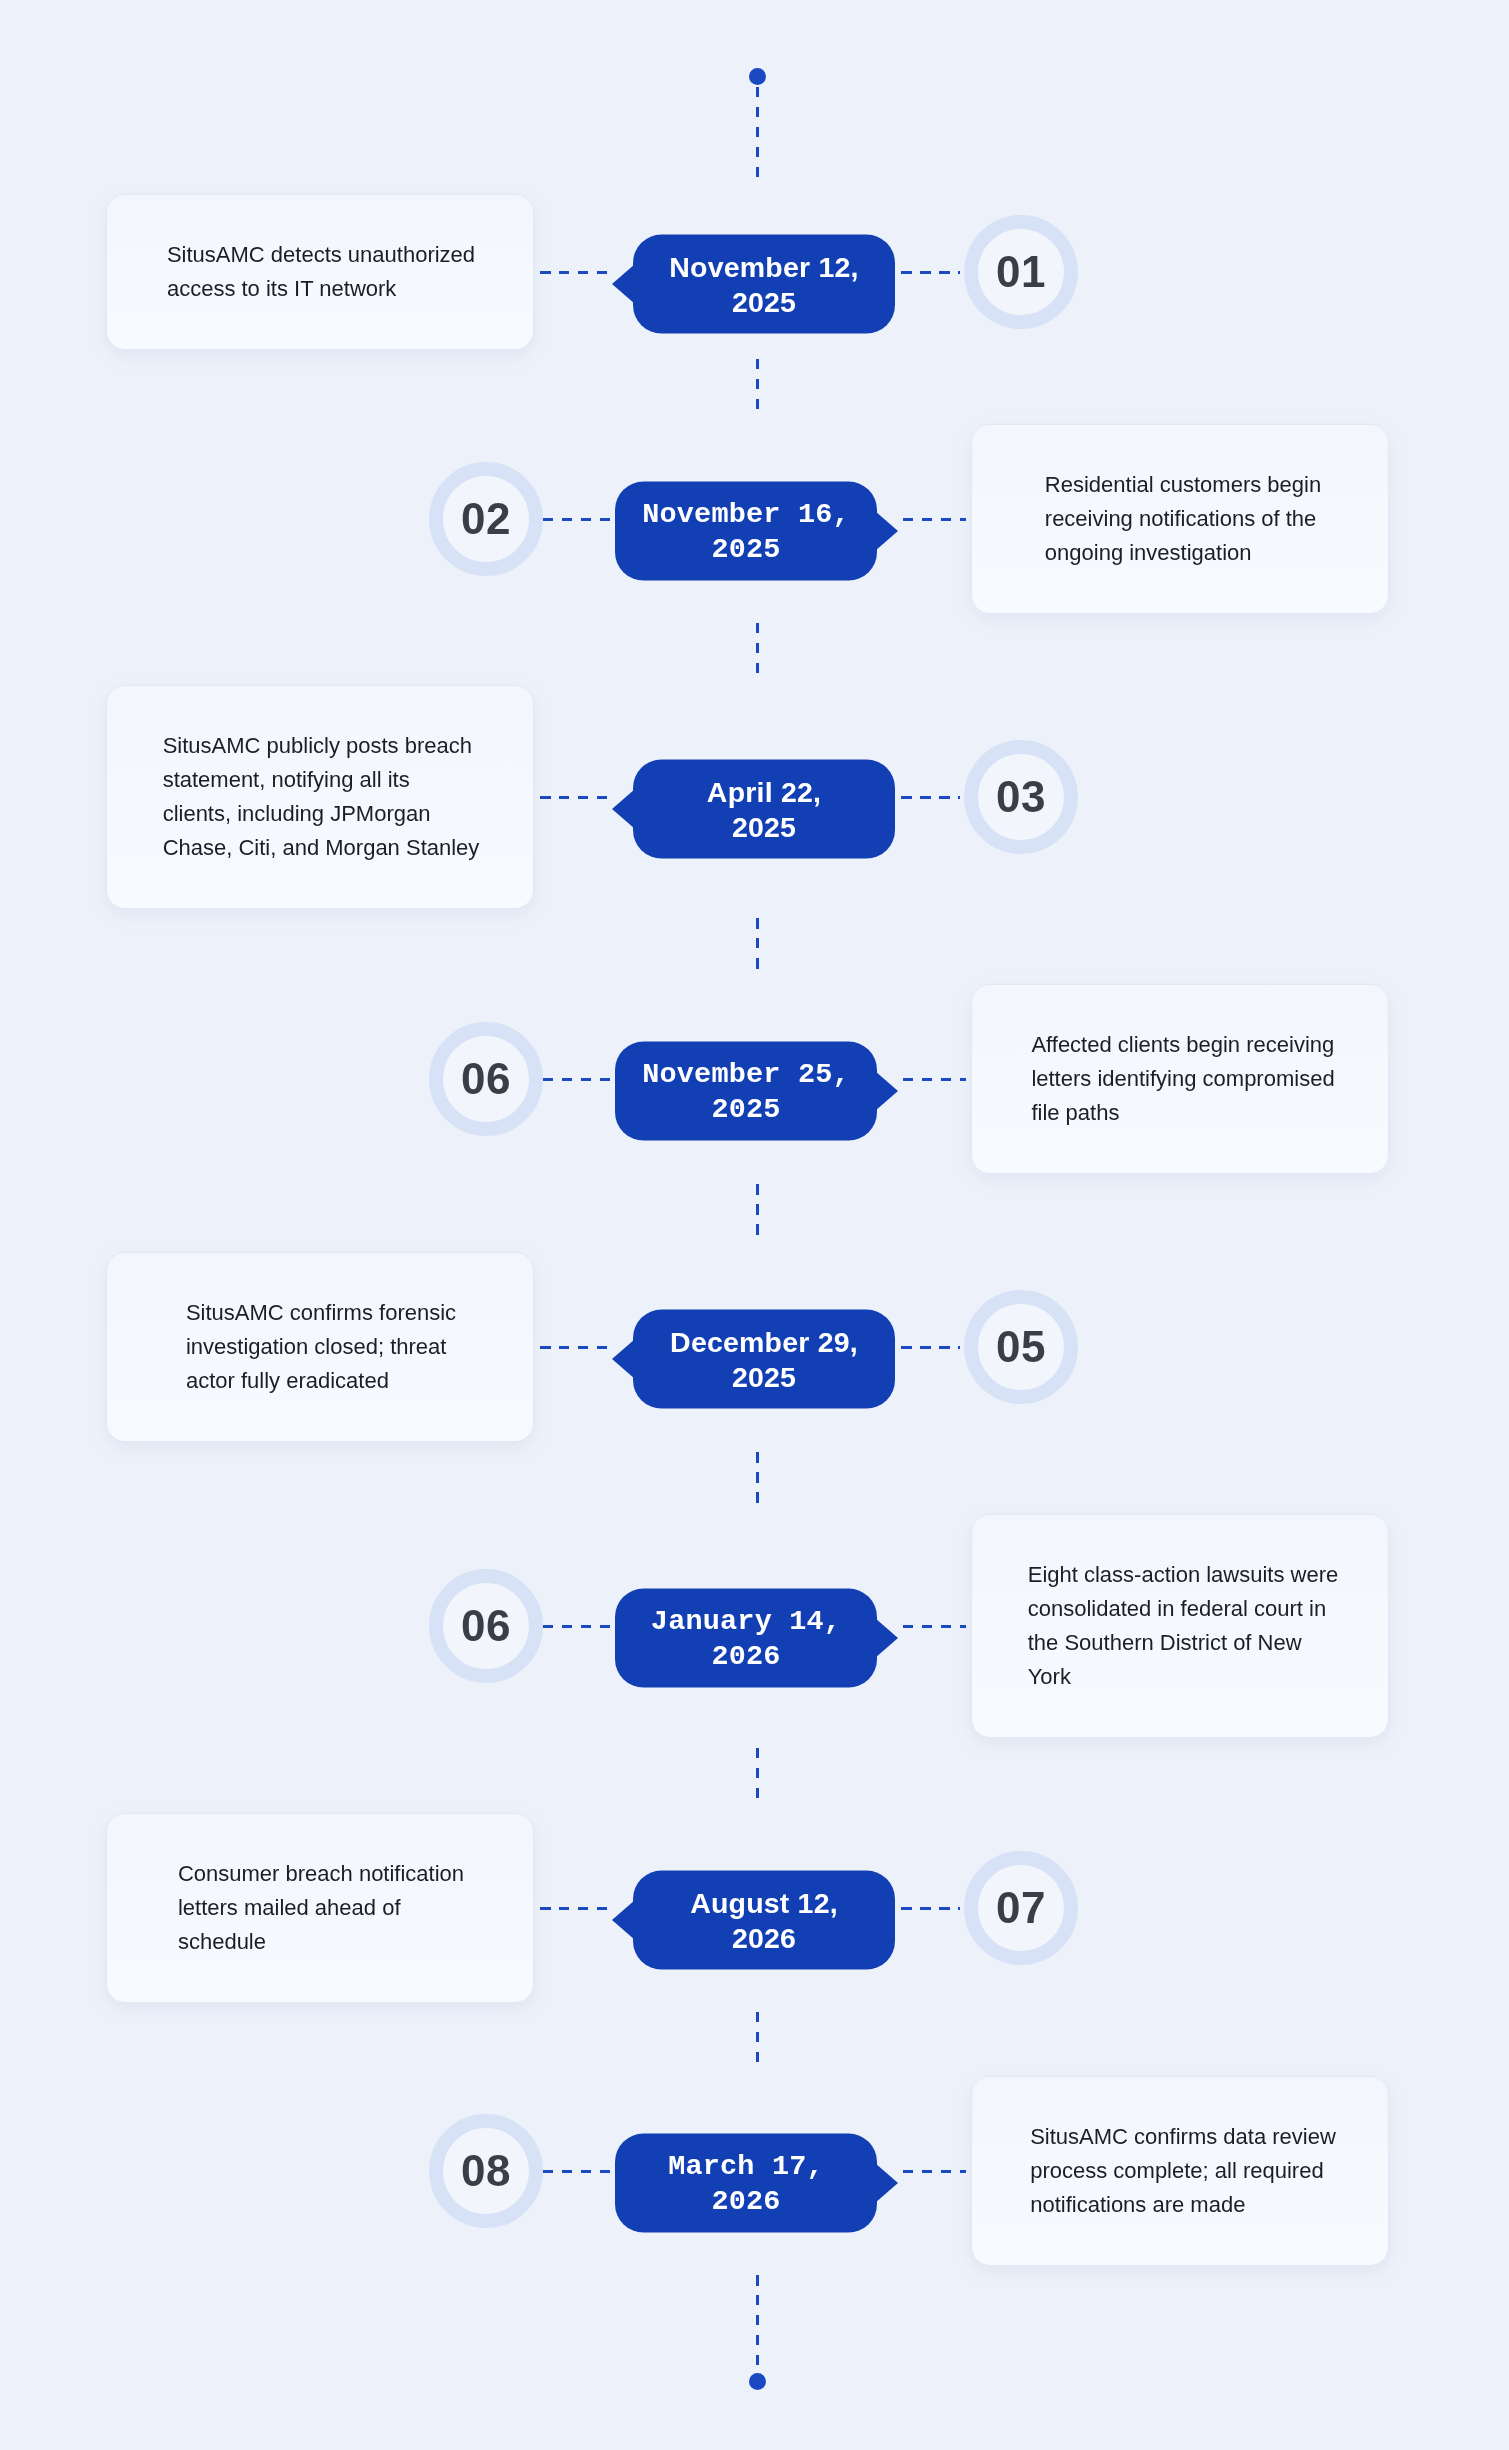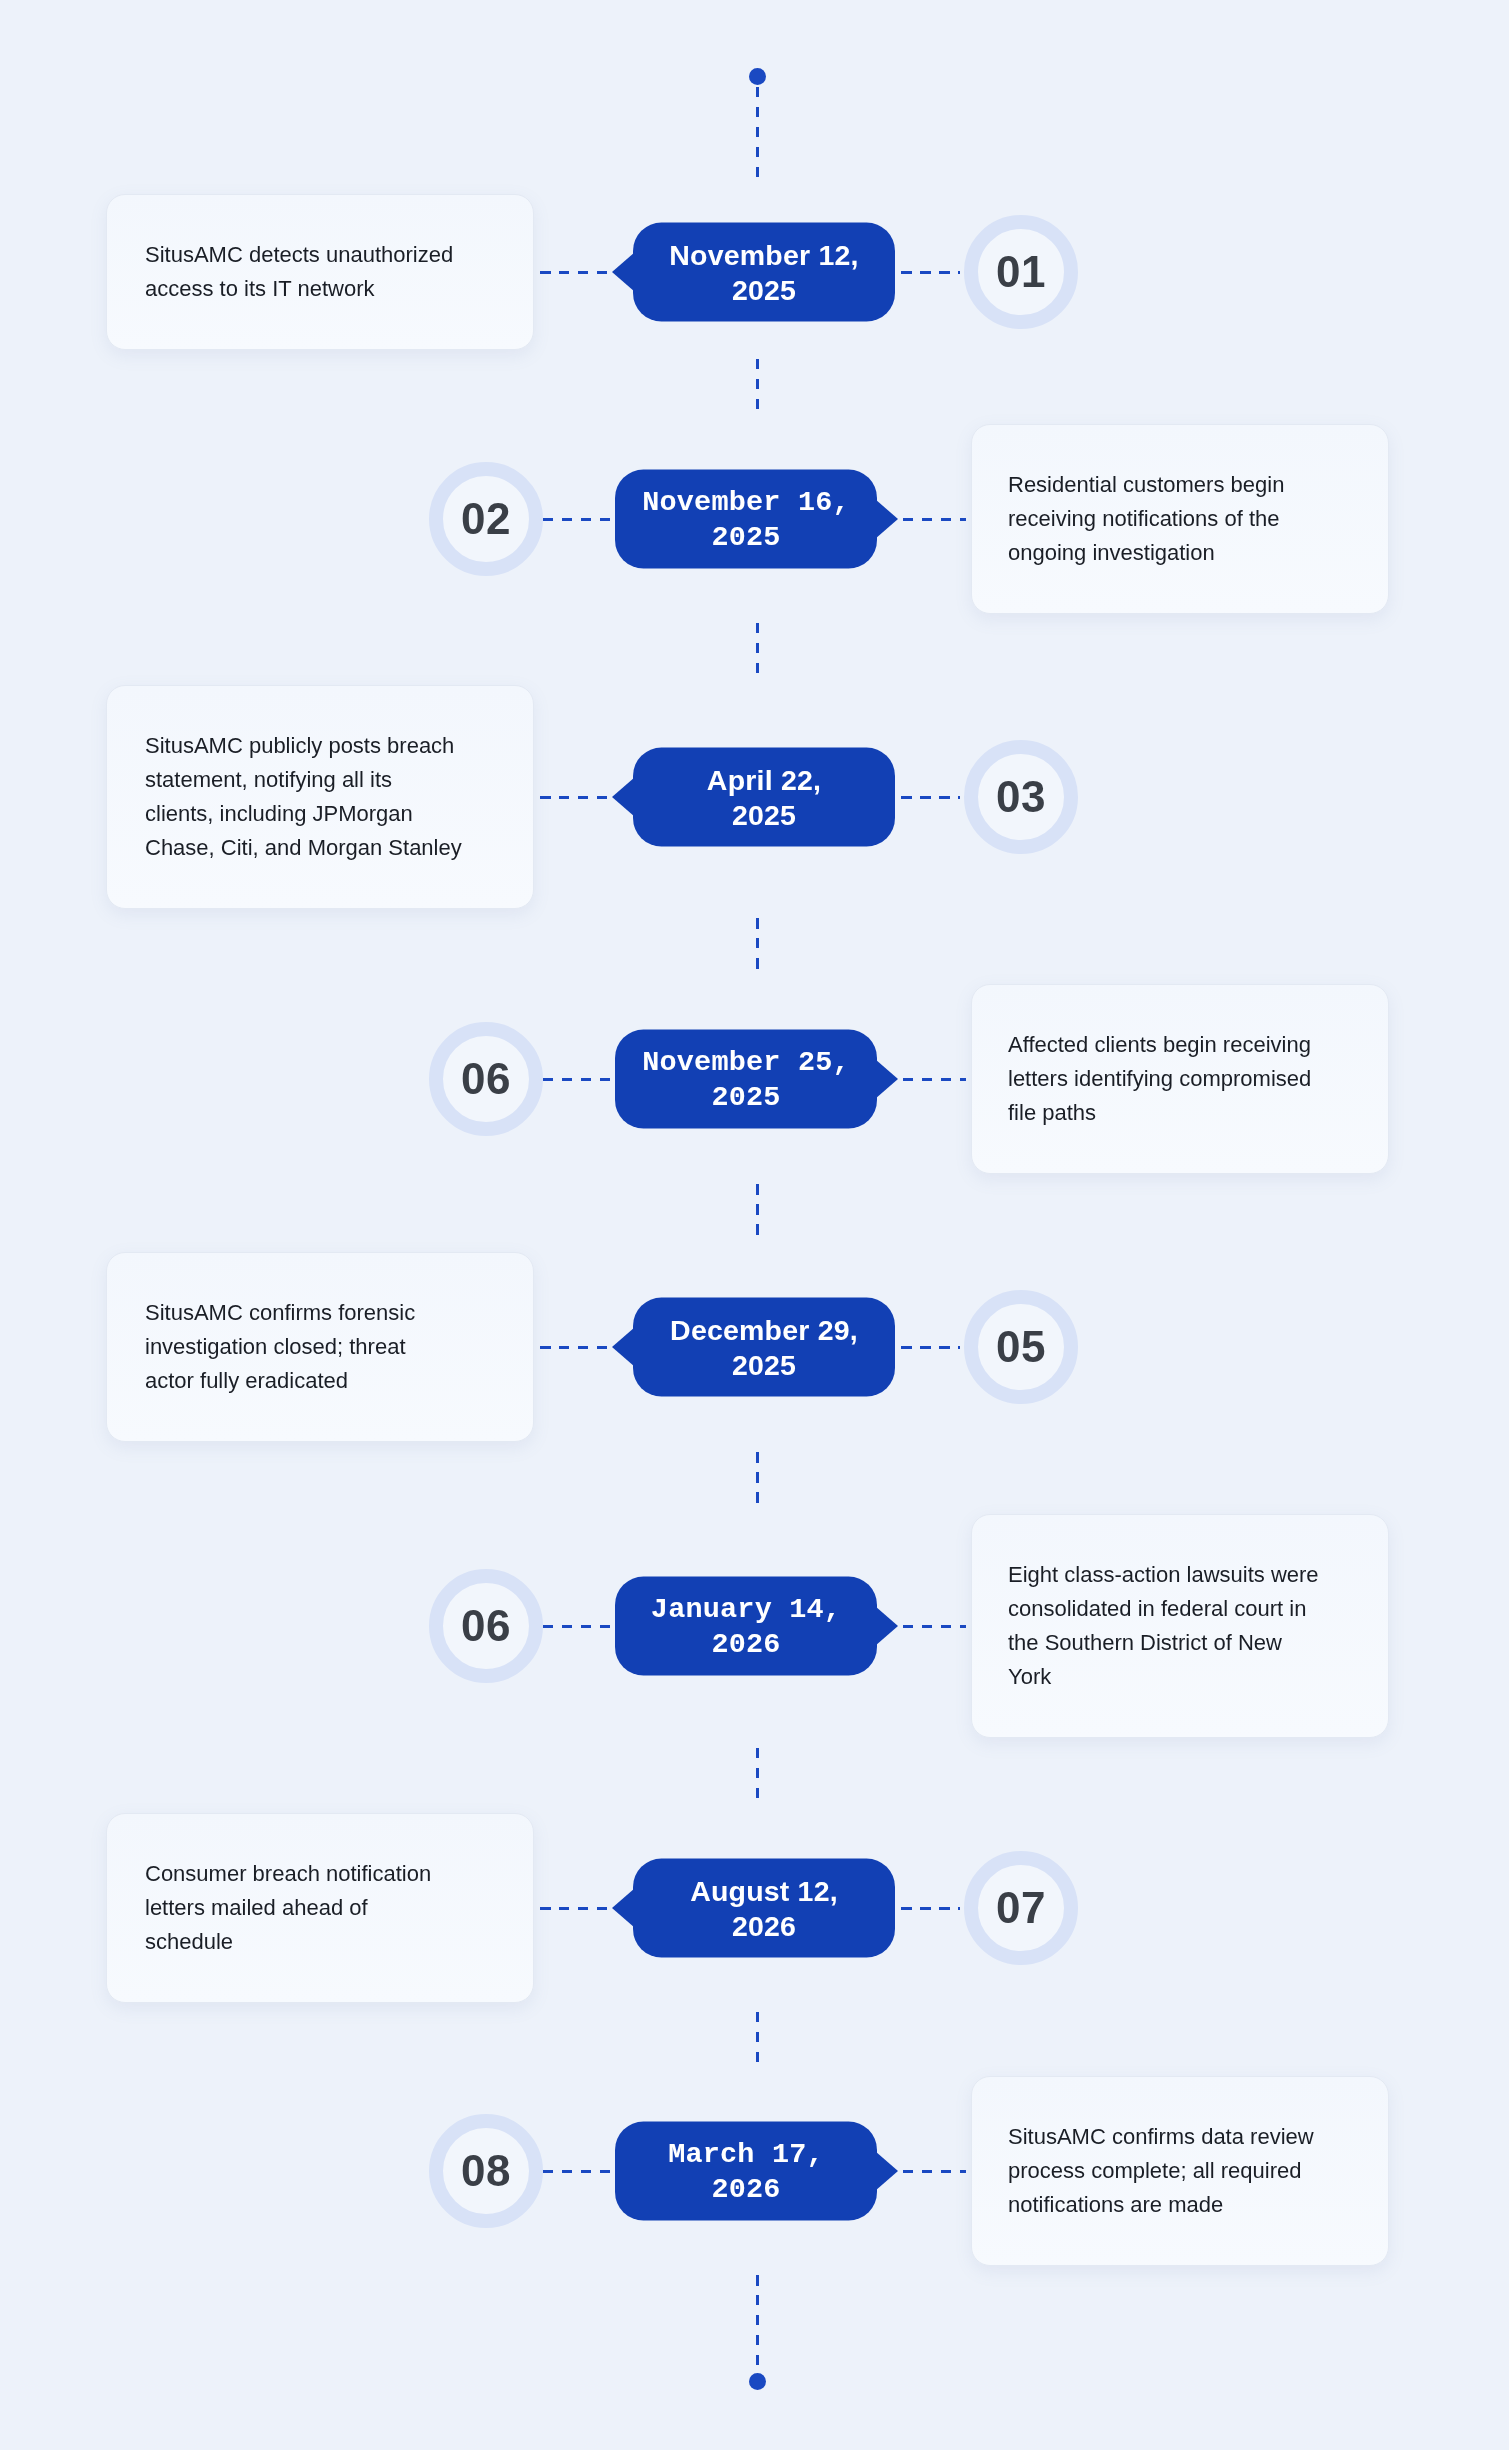--- a/index.html
+++ b/index.html
@@ -15,42 +15,42 @@
   }
   *{margin:0;padding:0;box-sizing:border-box;}
   html,body{width:1510px;height:2450px;}
   body{
     position:relative;
     background:var(--bg);
     font-family:"Liberation Sans", sans-serif;
     overflow:hidden;
   }
   .row{position:absolute;left:0;width:100%;height:0;}
-  .row > *{position:absolute;}
+  .row > *{position:absolute;justify-content:center;}
 
   
   .card{
     top:0;transform:translateY(-50%);
     background:linear-gradient(180deg,#f3f7fd 0%,#f7fafe 100%);
     border:1.9px solid var(--card-border);
     border-radius:19px;
     box-shadow:0 5.7px 17px rgba(110,130,175,.10);
     display:flex;align-items:center;
   }
   .card p{
     white-space:pre-line;
     font-size:22px;line-height:34px;
     color:var(--card-text);
   }
   .card.cleft{left:106px;width:428px;padding:43px 36px 43px 38px;}
   .card.cright{left:971px;width:418px;padding:43px 30px 43px 36px;}
 
   
   .pill{
-    top:0;transform:translateY(-50%);
+    top:12px;transform:translateY(-50%);
     width:262px;height:99px;
     background:var(--pill-blue);
     border-radius:28.5px;
     display:flex;align-items:center;justify-content:center;
     text-align:center;
   }
   .pill span{
     white-space:pre-line;
     color:#ffffff;font-weight:700;
     font-size:28.5px;line-height:35px;

